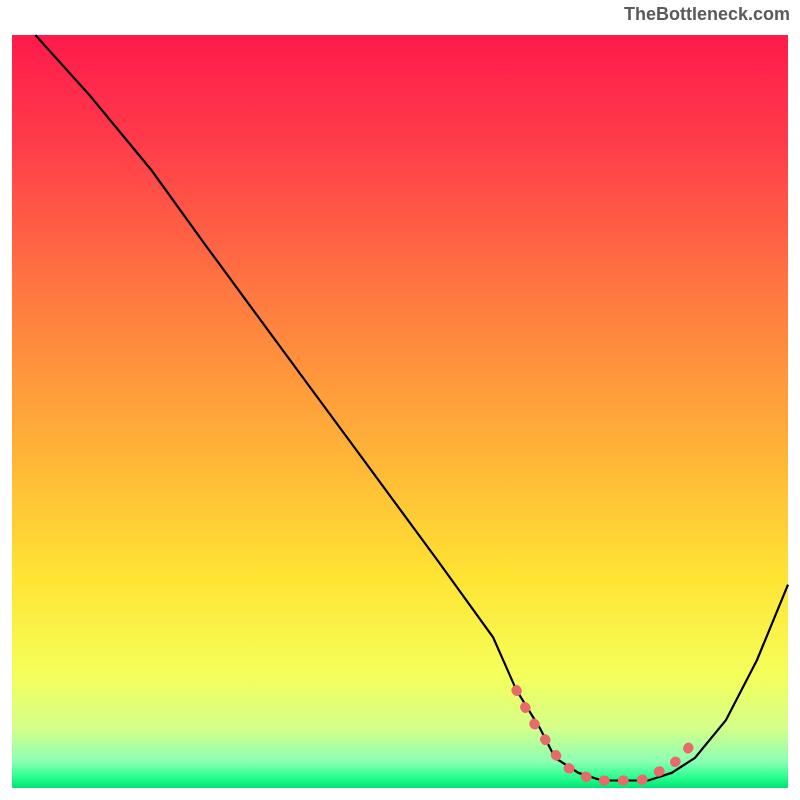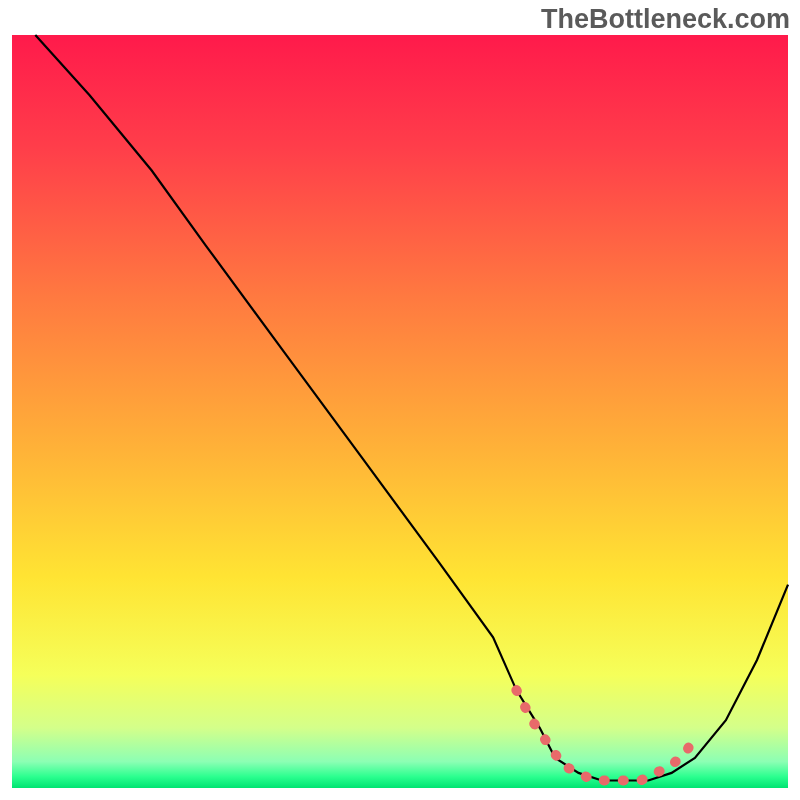--- a/index.html
+++ b/index.html
@@ -12,21 +12,21 @@
   }
   .container {
     position: relative;
     width: 800px;
     height: 800px;
   }
   .watermark {
     position: absolute;
     top: 4px;
     right: 10px;
-    font-size: 27px;
+    font-size: 18px;
     font-weight: bold;
     color: #5a5a5a;
     letter-spacing: 0px;
   }
   svg.chart {
     position: absolute;
     top: 0;
     left: 0;
     width: 800px;
     height: 800px;

